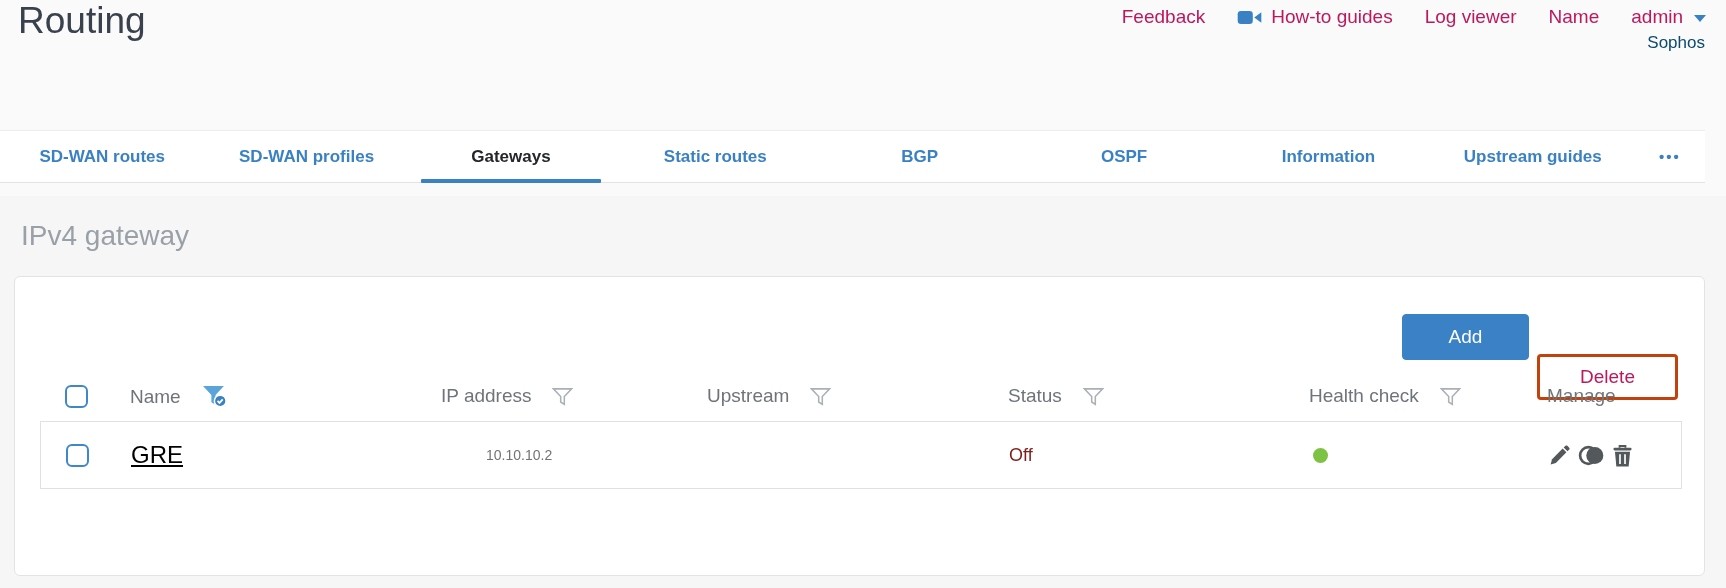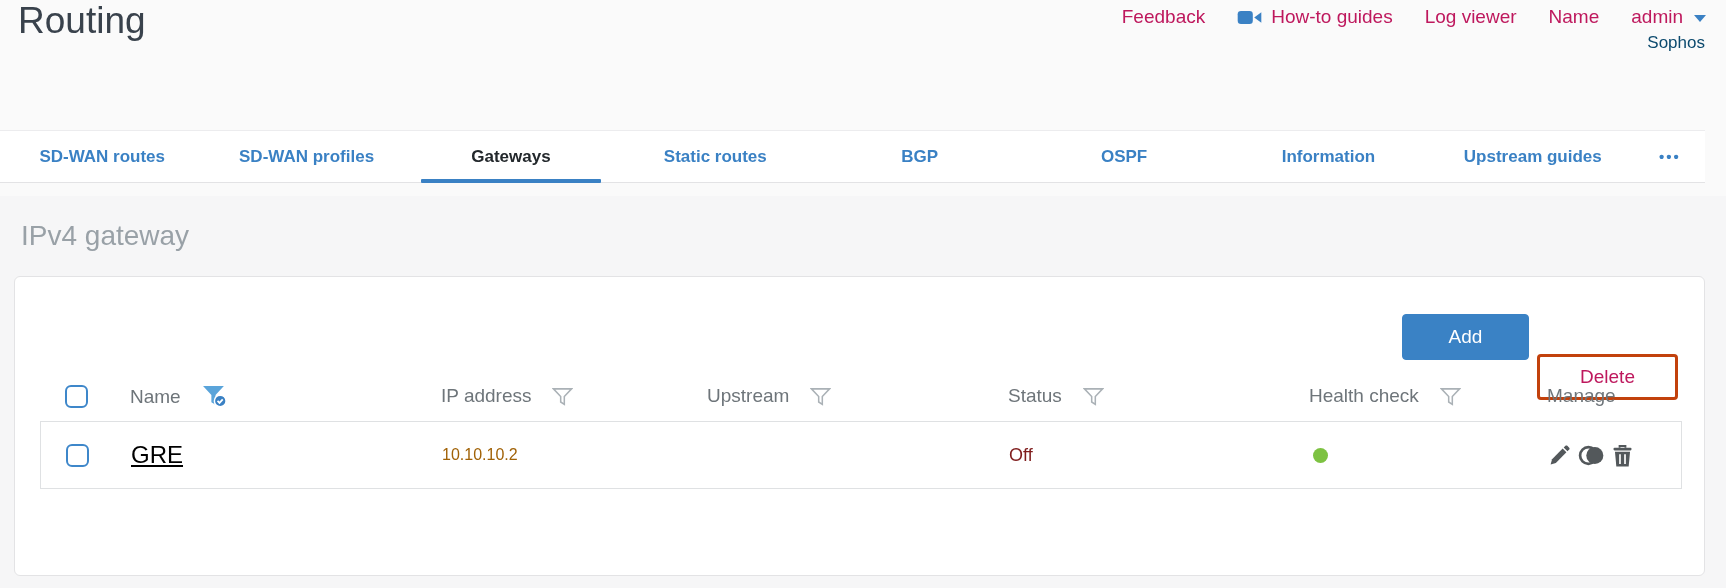--- a/index.html
+++ b/index.html
@@ -88,21 +88,21 @@
   .th {
     display:flex; align-items:flex-end; gap:21px;
     font-size:19px; color:#6e757a; white-space:nowrap;
   }
   .cell-check { padding-left:25px; }
   .checkbox {
     width:23px; height:23px; border:2px solid #3e87ca; border-radius:6px;
     background:#ffffff; cursor:pointer;
   }
   .row-name { font-size:24px; color:#000000; text-decoration:underline; cursor:pointer; display:inline-block; }
-  .cell-text { font-size:16px; color:#a16207; }
+  .cell-text { font-size:14px; color:#737373;margin-left:44px; }
   .cell-dark { font-size:18px; color:#7f1d1d; }
   .status-dot { width:15px; height:15px; border-radius:50%; background:#7dc242; margin-left:3px; }
   .manage-icons { display:flex; align-items:center; gap:7px; color:#53585b; }
   .manage-icons svg { cursor:pointer; }
   .filter-icon svg { display:block; }
 </style>
 </head>
 <body>
 
 <div class="topbar">

